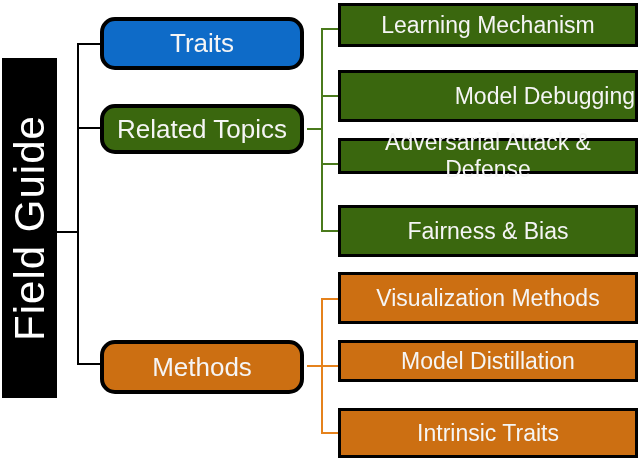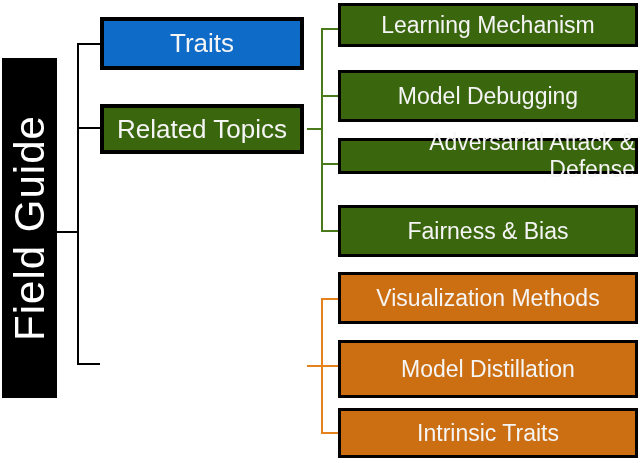--- a/index.html
+++ b/index.html
@@ -28,32 +28,32 @@
     position: absolute;
     display: flex; align-items: center; justify-content: center;
   }
   .root-node span {
     transform: rotate(-90deg);
     white-space: nowrap;
     color: #ffffff;
     font-size: 42px;
     letter-spacing: 1px;
   }
-  .lvl1 { left: 100px; width: 204px; font-size: 26px; border-width: 4px; }
+  .lvl1 { left: 100px; width: 204px; font-size: 26px; border-width: 4px; border-radius: 15px; }
   .node-traits   { top: 17px;  height: 53px; background: var(--blue); }
   .node-related  { top: 104px; height: 50px; background: var(--green); }
   .node-methods  { top: 340px; height: 54px; background: var(--orange); }
 
   .leaf { left: 338px; width: 300px; font-size: 23px; }
   .leaf-0 { top: 3px;   height: 44px; background: var(--green); }
-  .leaf-1 { top: 70px;  height: 52px; background: var(--green); }
-  .leaf-2 { top: 138px; height: 36px; background: var(--green); text-align: right; }
+  .leaf-1 { top: 70px;  height: 52px; background: var(--green); justify-content: flex-end; }
+  .leaf-2 { top: 138px; height: 36px; background: var(--green); }
   .leaf-3 { top: 205px; height: 52px; background: var(--green); align-items: center; }
   .leaf-4 { top: 272px; height: 52px; background: var(--orange); }
-  .leaf-5 { top: 340px; height: 58px; background: var(--orange); }
+  .leaf-5 { top: 340px; height: 42px; background: var(--orange); }
   .leaf-6 { top: 408px; height: 50px; background: var(--orange); }
 
   .line { position: absolute; }
   .black-line  { background: var(--black); }
   .green-line  { background: var(--lineGreen); }
   .orange-line { background: var(--lineOrange); }
 
   
   .l-trunk        { left: 77px; top: 43px; width: 2px; height: 322px; }
   .l-stub         { left: 57px; top: 231px; width: 20px; height: 2px; }
@@ -89,20 +89,23 @@
   <div class="line black-line l-b-traits"></div>
   <div class="line black-line l-b-related"></div>
   <div class="line black-line l-b-methods"></div>
 
   <div class="node lvl1 node-traits">
     <span>Traits</span>
   </div>
   <div class="node lvl1 node-related">
     <span>Related Topics</span>
   </div>
+  <div class="node lvl1 node-methods">
+    <span>Methods</span>
+  </div>
 
   <div class="line green-line g-feeder"></div>
   <div class="line green-line g-trunk"></div>
   <div class="line green-line g-b-0"></div>
   <div class="line green-line g-b-1"></div>
   <div class="line green-line g-b-2"></div>
   <div class="line green-line g-b-3"></div>
 
   <div class="line orange-line o-feeder"></div>
   <div class="line orange-line o-trunk"></div>

